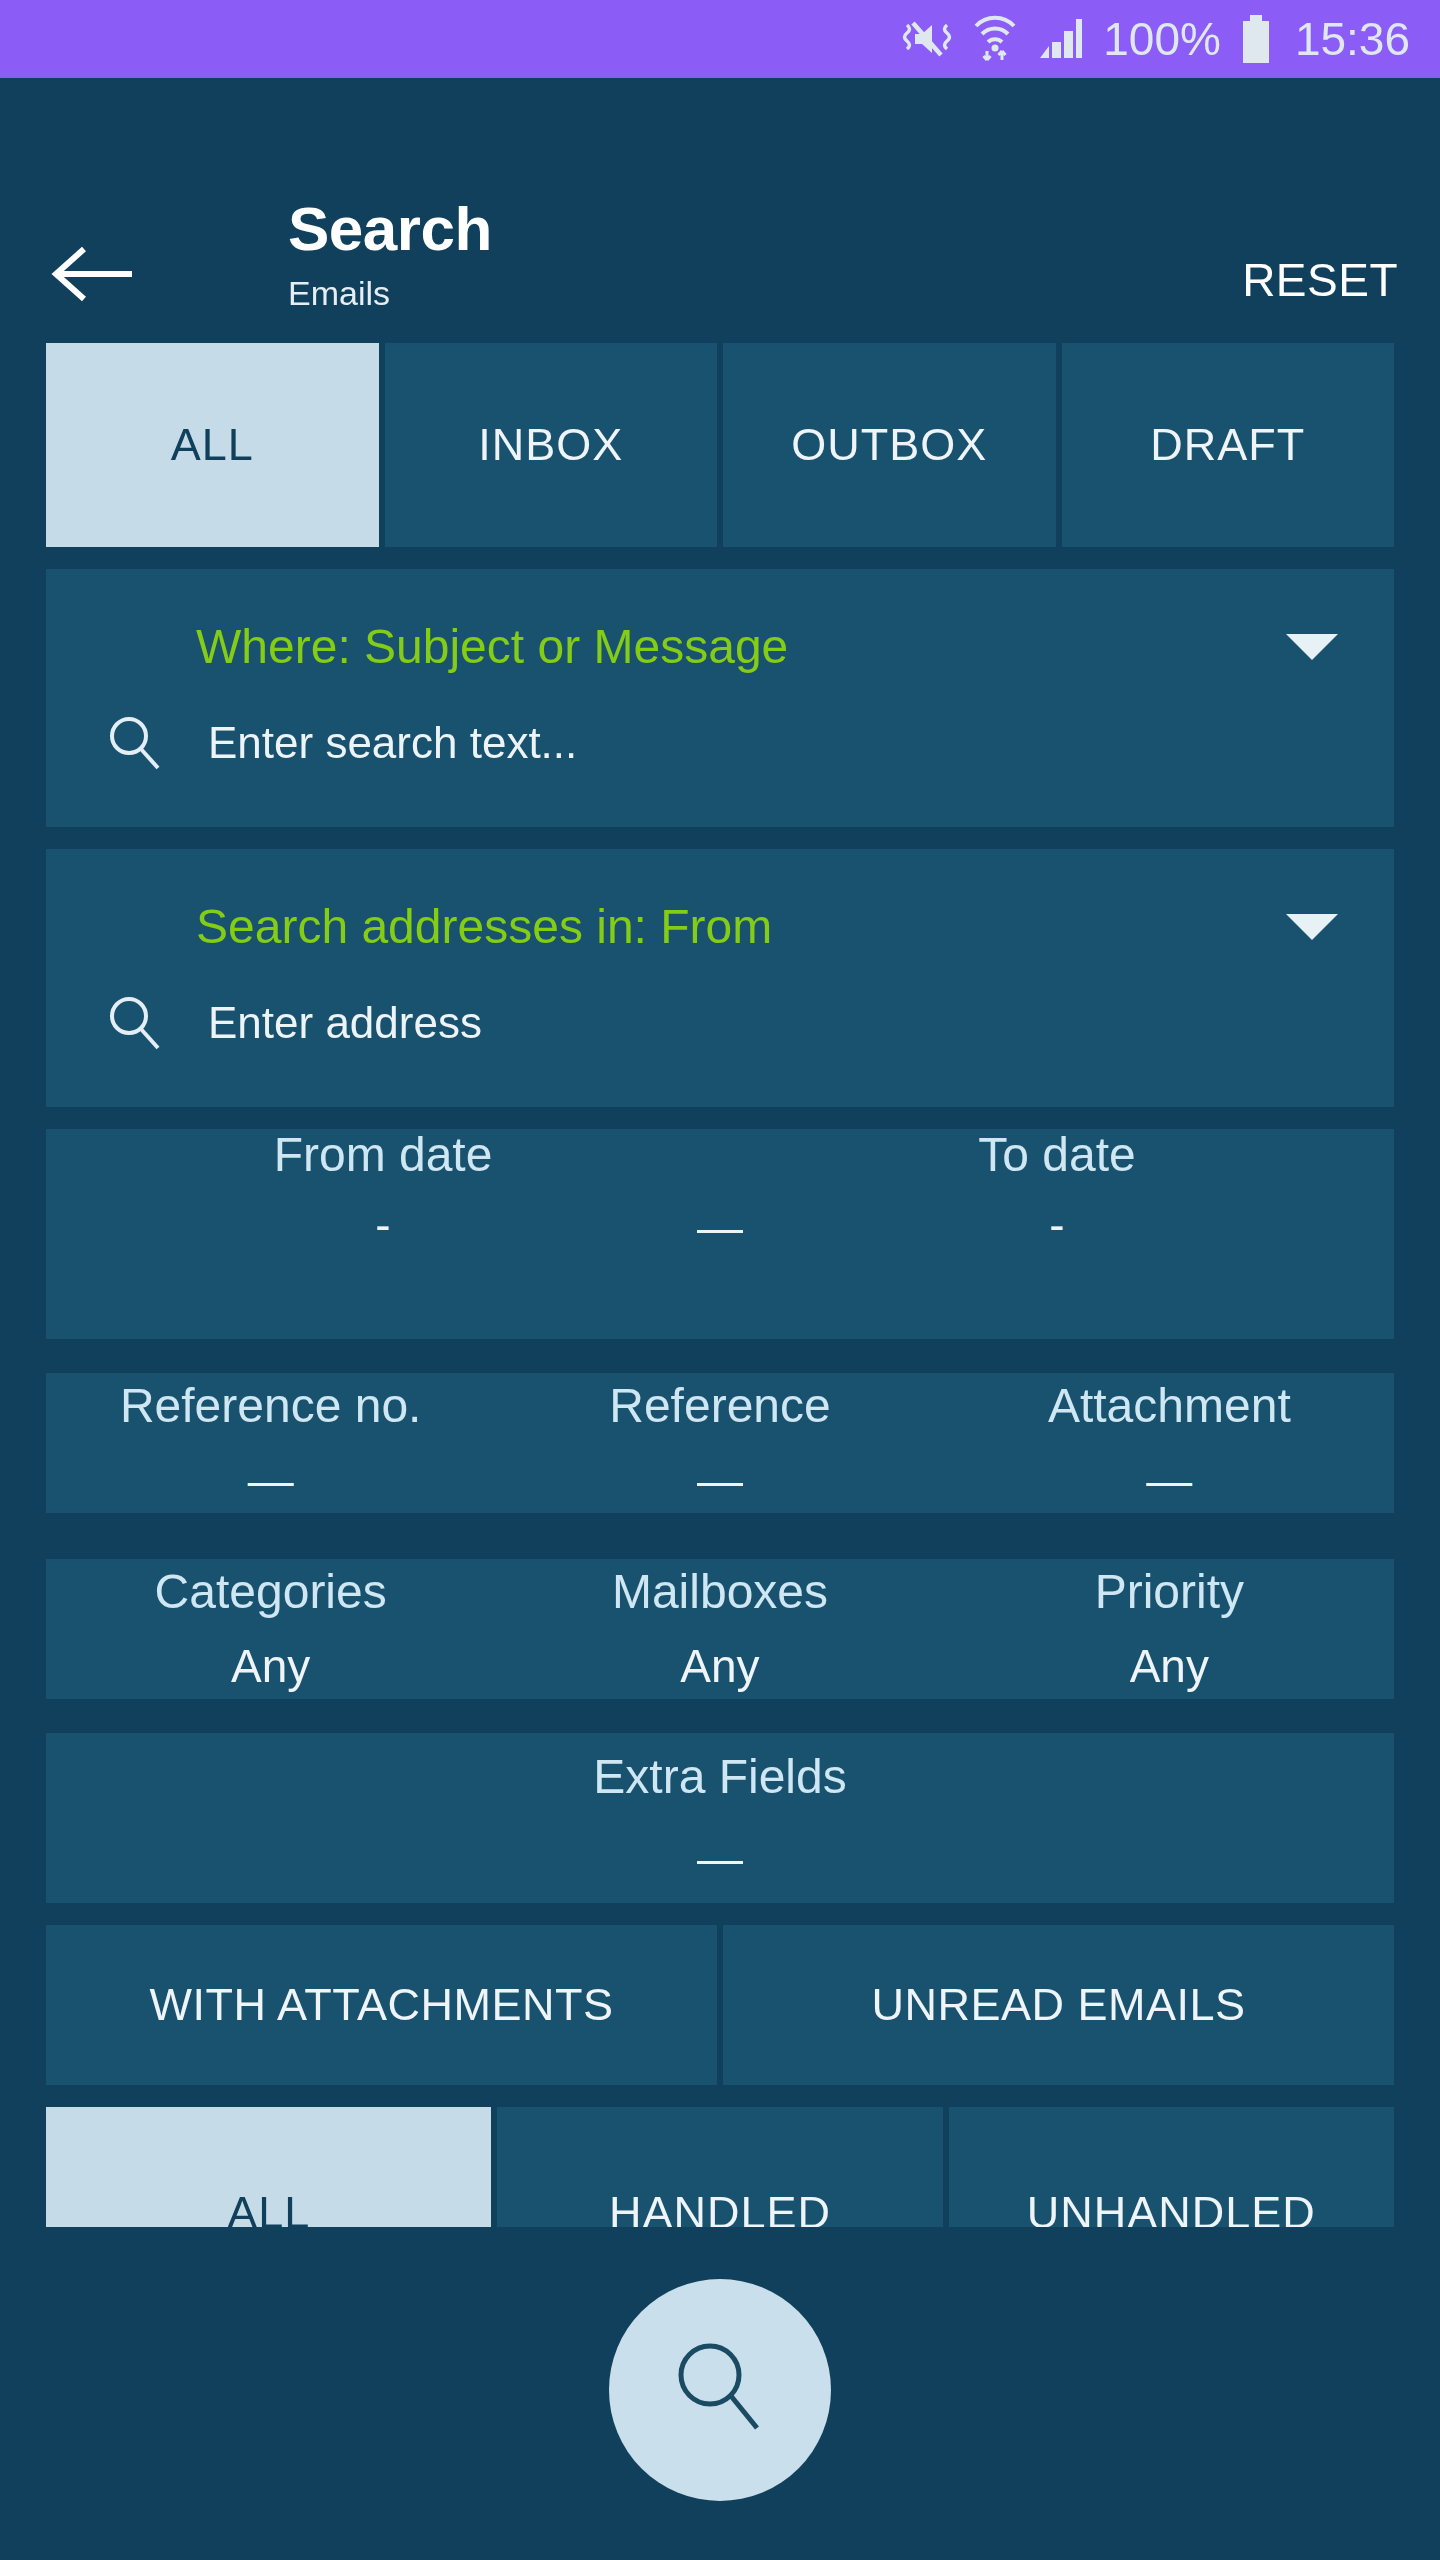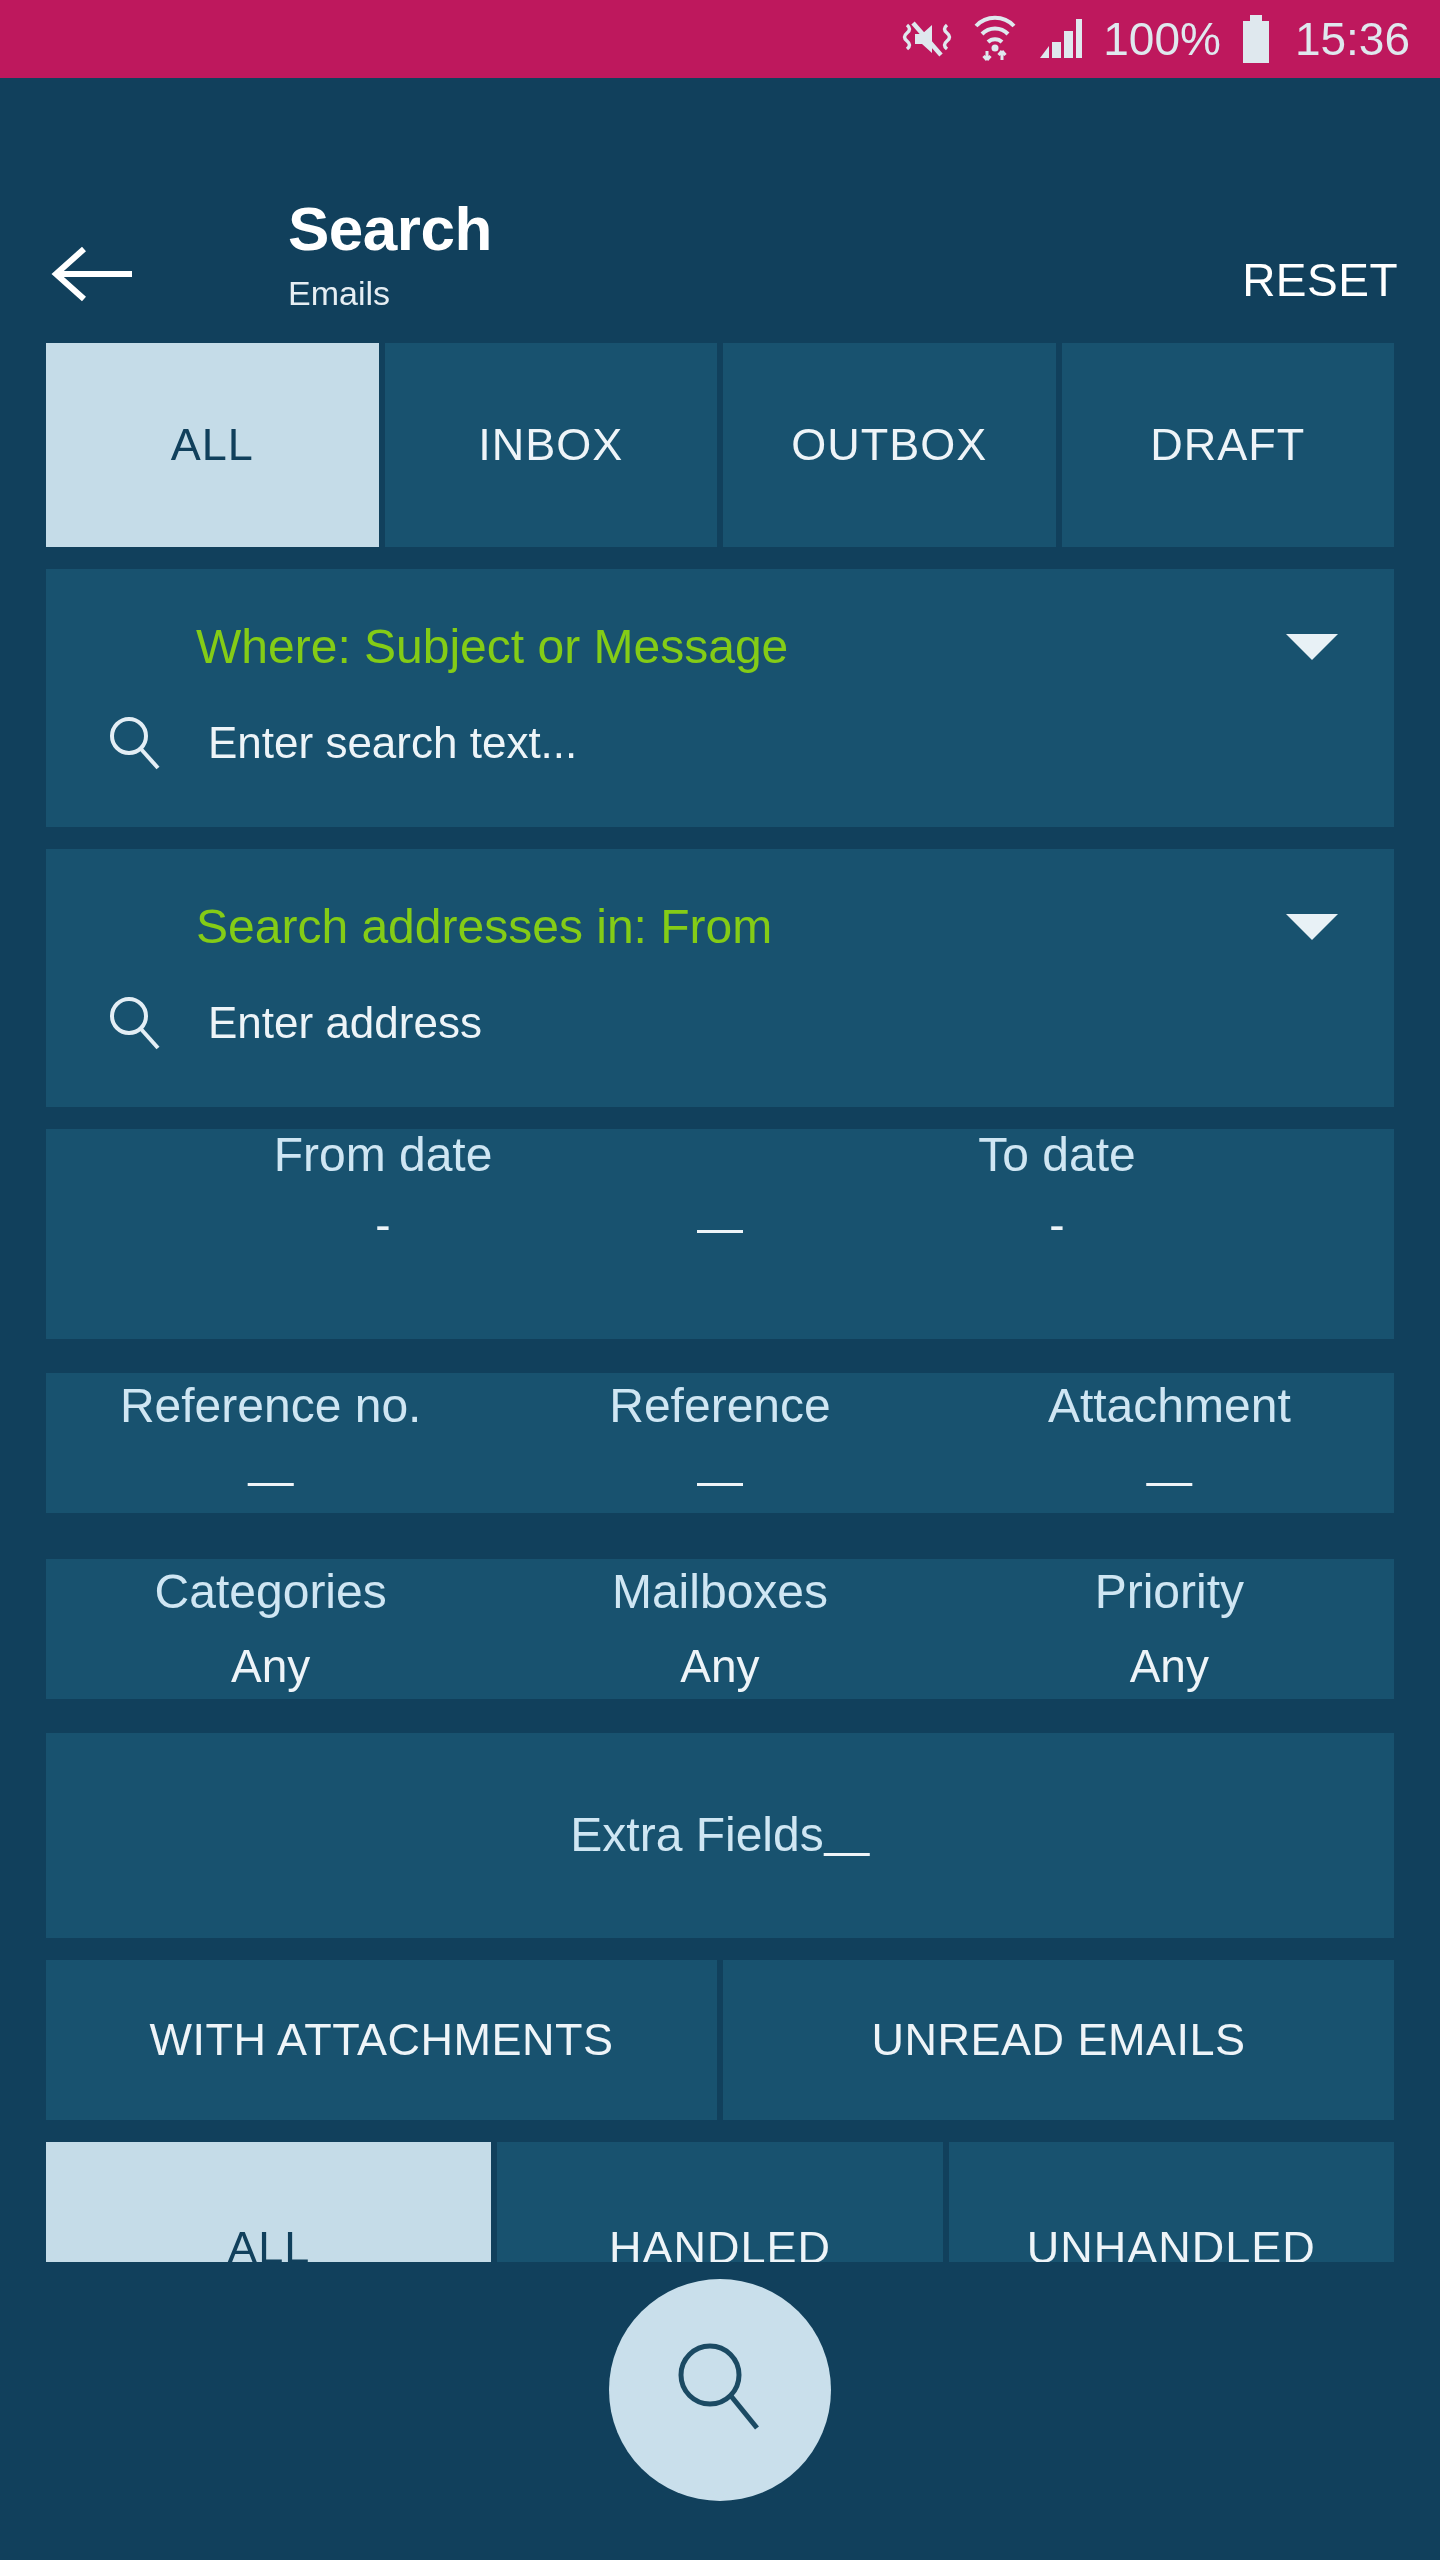--- a/index.html
+++ b/index.html
@@ -5,21 +5,21 @@
   * { margin:0; padding:0; box-sizing:border-box; }
   html, body {
     width:1440px; height:2560px;
     background:#11405c;
     font-family:"Liberation Sans", sans-serif;
     overflow:hidden;
   }
 
   
   .statusbar{
-    height:78px; background:#be185d;
+    height:78px; background:#8b5cf6;
     display:flex; align-items:center; justify-content:flex-end;
     padding-right:30px; gap:18px;
   }
   .sb-icon{ display:flex; align-items:center; justify-content:center; }
   .sb-text{
     color:#dfe8ee; font-size:46px; font-weight:400; letter-spacing:0px;
     line-height:1;
   }
   .sb-clock{ color:#dfe8ee; font-size:46px; line-height:1; margin-left:4px; }
 
@@ -92,21 +92,21 @@
   .tri-cell{
     flex:1; background:#18526f; display:flex; flex-direction:column;
     align-items:center; justify-content:center;
   }
   .tri-label{ color:#cfe6f3; font-size:48px; line-height:1.1; }
   .tri-value{ color:#eef4f8; font-size:46px; line-height:1.1; margin-top:22px; }
   .tri-value.dash{ font-size:46px; letter-spacing:0; }
 
   
   .extra-card{
-    height:205px; display:flex; flex-direction:row; align-items:center; justify-content:center;
+    height:170px; display:flex; flex-direction:column; align-items:center; justify-content:center;
   }
   .extra-label{ color:#cfe6f3; font-size:48px; line-height:1.1; }
   .extra-value{ color:#eef4f8; font-size:46px; margin-top:28px; }
 
   
   .toggle-row{ display:flex; gap:6px; padding:0 46px; height:160px;justify-content:flex-end; }
   .toggle-btn{
     flex:1; background:#18526f; display:flex; align-items:center; justify-content:center;
     color:#eef4f8; font-size:45px; letter-spacing:0.5px;
   }

